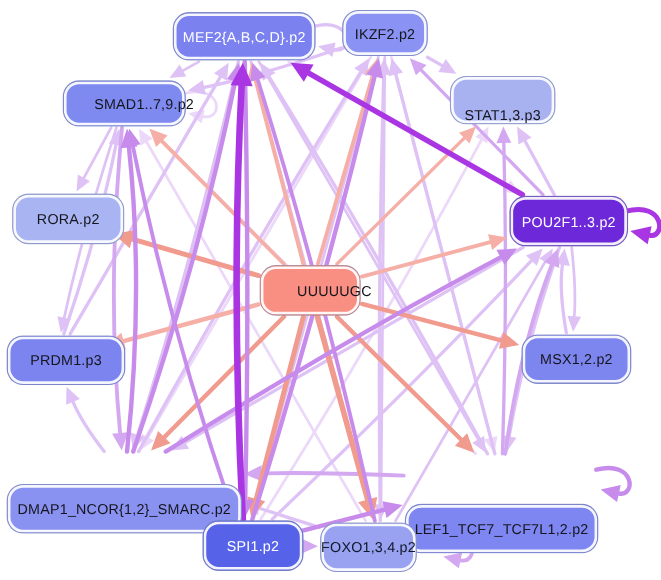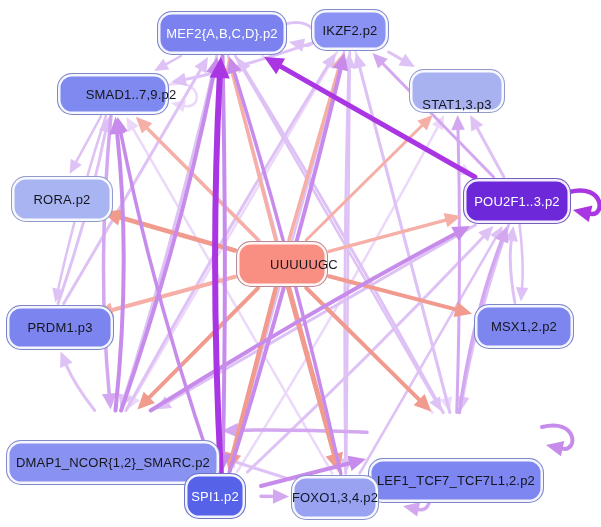--- a/index.html
+++ b/index.html
@@ -191,20 +191,20 @@
       </div>
       <div class="node" style="left: 474px; top: 303.5px; width: 100px; height: 45px; background: rgb(125, 134, 239); color: rgb(21, 21, 28); justify-content: center;">
         <span>MSX1,2.p2</span>
       </div>
       <div class="node" style="left: 6px; top: 411.5px; width: 214px; height: 45px; background: rgb(138, 146, 241); color: rgb(21, 21, 28); margin-top: 28px;">
         <span>DMAP1_NCOR{1,2}_SMARC.p2</span>
       </div>
       <div class="node" style="left: 368px; top: 413.5px; width: 176px; height: 45px; background: rgb(125, 134, 241); color: rgb(21, 21, 28); margin-top: 44px;">
         <span>LEF1_TCF7_TCF7L1,2.p2</span>
       </div>
-      <div class="node" style="left: 184px; top: 473px; width: 62px; height: 46px; background: rgb(86, 99, 233); color: rgb(255, 255, 255);">
+      <div class="node" style="left: 184px; top: 473px; width: 92px; height: 46px; background: rgb(86, 99, 233); color: rgb(255, 255, 255);">
         <span>SPI1.p2</span>
       </div>
       <div class="node" style="left: 291px; top: 474.5px; width: 88px; height: 45px; background: rgb(152, 162, 240); color: #0f172a;">
         <span>FOXO1,3,4.p2</span>
       </div>
     </div>
 </div>
 
 </body></html>

